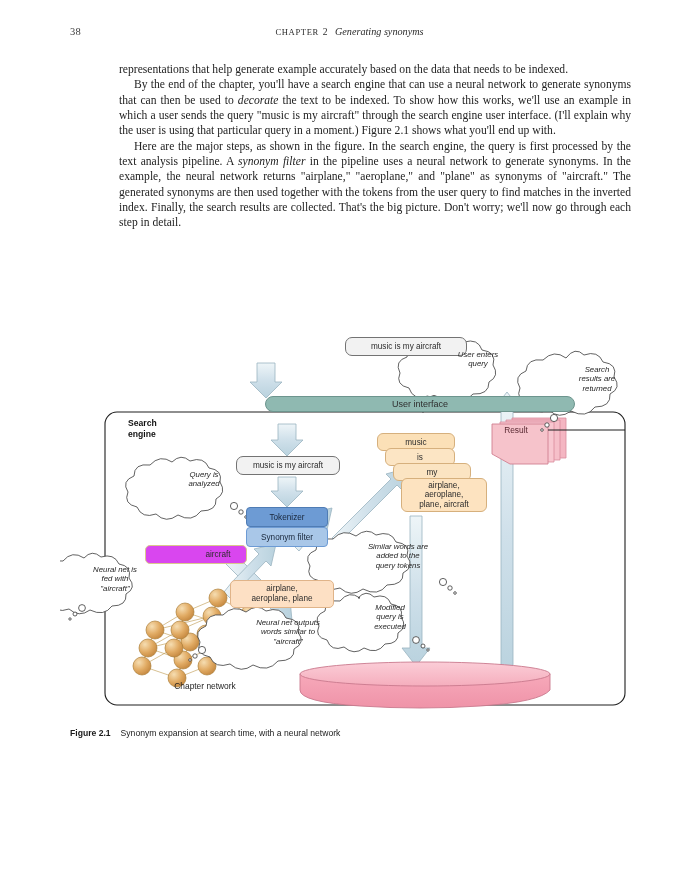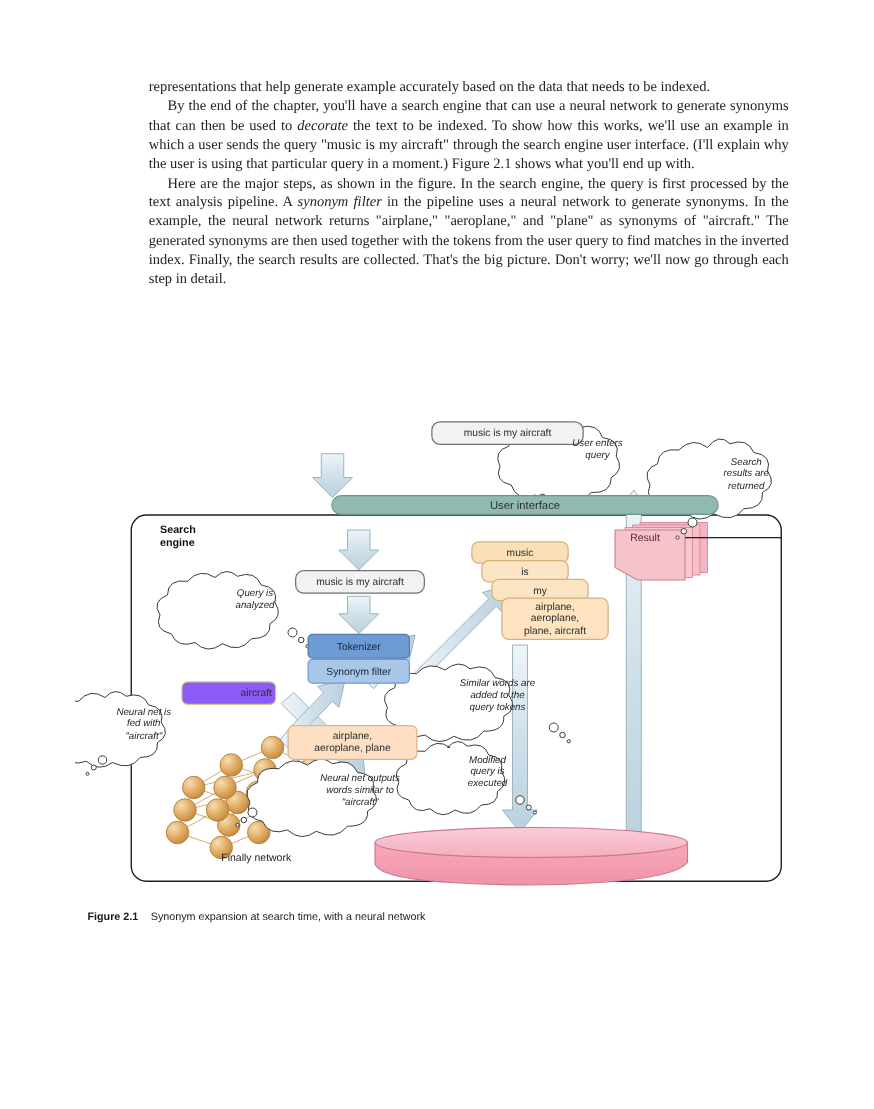--- a/index.html
+++ b/index.html
@@ -43,21 +43,21 @@
   .query-top{left:285px;top:7px;width:122px;height:19px;background:#f2f2f2;font-size:8.2px;}
   .ui-bar{left:205px;top:66px;width:310px;height:16px;background:#8fb9b1;border:1px solid #6d958e;
           border-radius:9px;font-size:9px;color:#2f2f2f;}
   .se-label{left:68px;top:88px;width:60px;height:26px;font-size:8.6px;font-weight:bold;
             line-height:11px;display:block;text-align:left;color:#111;}
   .mq-box{left:176px;top:126px;width:104px;height:19px;background:#f2f2f2;font-size:8.2px;}
   .tok{left:186px;top:177px;width:82px;height:20px;background:#6d9bd4;border:1px solid #4f7cb4;
        border-radius:4px;font-size:8.2px;color:#18263a;}
   .syn{left:186px;top:197px;width:82px;height:20px;background:#a9c7e8;border:1px solid #6d9bd4;
        border-radius:4px;font-size:8.2px;color:#18263a;}
-  .aircraft{left:85px;top:215px;width:76px;height:19px;background:#8b5cf6;border:1px solid #d9c88c;
+  .aircraft{left:85px;top:215px;width:102px;height:19px;background:#d946ef;border:1px solid #d9c88c;
             border-radius:5px;font-size:8.2px;padding-left:44px;}
   .aeroplane{left:170px;top:250px;width:104px;height:28px;background:#fde0c4;border:1px solid #e0b489;
              border-radius:5px;font-size:8.2px;line-height:10px;}
   .nn-label{left:95px;top:350px;width:100px;height:12px;font-size:8.4px;color:#1e1e1e;}
 
   .tokbox{position:absolute;box-sizing:border-box;border:1px solid #d6b07d;border-radius:6px;
           background:#fbe6cb;font-family:"Liberation Sans", sans-serif;font-size:8.2px;
           display:flex;align-items:center;justify-content:center;text-align:center;color:#2c2c2c;}
   .tb1{left:317px;top:103px;width:78px;height:18px;background:#fbe0b7;}
   .tb2{left:325px;top:118px;width:70px;height:18px;background:#fce5c4;}
@@ -82,20 +82,26 @@
   .caption{position:absolute;left:70px;top:728px;width:520px;
            font-family:"Liberation Sans", sans-serif;font-size:8.6px;color:#1b1b1b;}
   .caption b{font-weight:bold;}
   .caption .ctxt{margin-left:10px;}
 </style>
 </head>
 <body>
 
 <div class="page">
 
+  <div class="running-head">
+    <div class="folio">38</div>
+    <div class="head-center">
+      <span class="chap">Chapter</span><span class="chapnum" style="margin-left:4px">2</span><span class="title">Generating synonyms</span>
+    </div>
+  </div>
 
   <div class="body-col">
     <p><span>representations that help generate example accurately based on the data that needs to be indexed.</span></p>
     <p class="indent"><span>By the end of the chapter, you'll have a search engine that can use a neural network to generate synonyms that can then be used to <i>decorate</i> the text to be indexed. To show how this works, we'll use an example in which a user sends the query "music is my aircraft" through the search engine user interface. (I'll explain why the user is using that particular query in a moment.) Figure 2.1 shows what you'll end up with.</span></p>
     <p class="indent"><span>Here are the major steps, as shown in the figure. In the search engine, the query is first processed by the text analysis pipeline. A <i>synonym filter</i> in the pipeline uses a neural network to generate synonyms. In the example, the neural network returns "airplane," "aeroplane," and "plane" as synonyms of "aircraft." The generated synonyms are then used together with the tokens from the user query to find matches in the inverted index. Finally, the search results are collected. That's the big picture. Don't worry; we'll now go through each step in detail.</span></p>
   </div>
 
   <div class="figure">
 
     <svg class="fig-svg" width="600" height="390" viewBox="0 0 600 390">
@@ -266,21 +272,21 @@
     </svg>
 
     <div class="node rbox query-top">music is my aircraft</div>
     <div class="node ui-bar">User interface</div>
     <div class="node se-label">Search<br>engine</div>
     <div class="node rbox mq-box">music is my aircraft</div>
     <div class="node tok">Tokenizer</div>
     <div class="node syn">Synonym filter</div>
     <div class="node aircraft">aircraft</div>
     <div class="node aeroplane">airplane,<br>aeroplane, plane</div>
-    <div class="node nn-label">Finally network</div>
+    <div class="node nn-label">Chapter network</div>
 
     <div class="tokbox tb1">music</div>
     <div class="tokbox tb2">is</div>
     <div class="tokbox tb3">my</div>
     <div class="tokbox tb4">airplane,<br>aeroplane,<br>plane, aircraft</div>
 
     <div class="res-label">Result</div>
 
     <div class="cloud-txt c-user">User enters<br>query</div>
     <div class="cloud-txt c-sres">Search<br>results are<br>returned</div>

